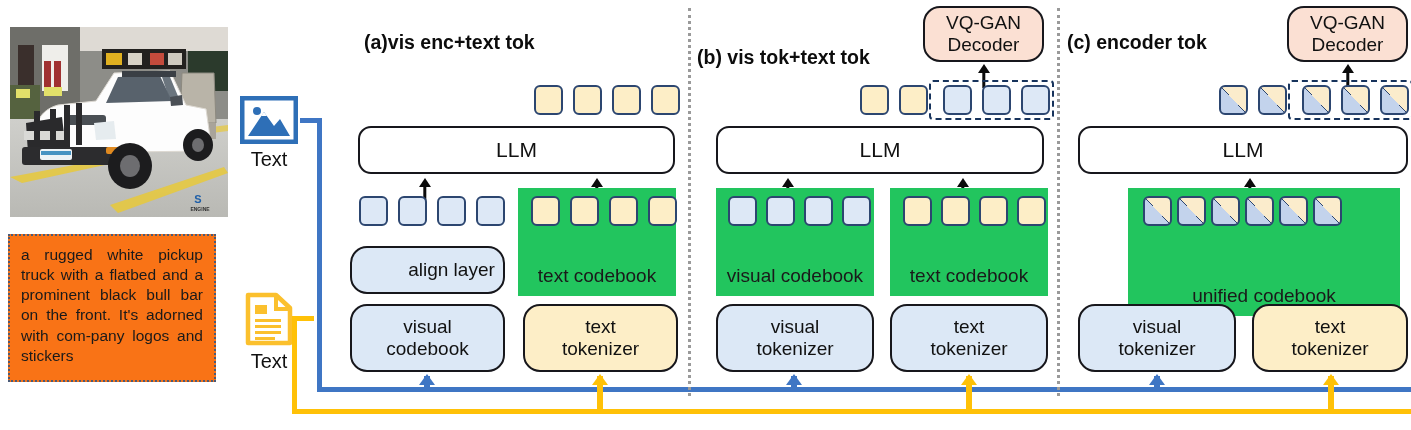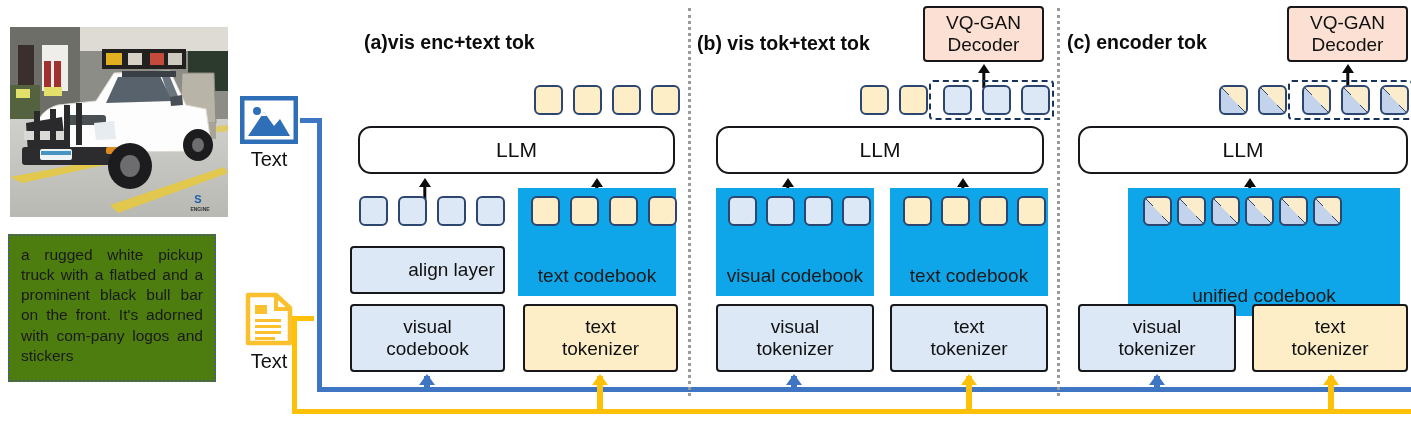--- a/index.html
+++ b/index.html
@@ -4,44 +4,44 @@
 <style>
   html,body{margin:0;padding:0;background:#ffffff;}
   body{font-family:"Liberation Sans","DejaVu Sans",sans-serif;}
   #root{position:relative;width:1411px;height:430px;background:#fff;overflow:hidden;}
 
   
   .photo{position:absolute;left:10px;top:27px;width:218px;height:190px;overflow:hidden;}
   .photo svg{display:block;width:218px;height:190px;}
 
   .caption-box{position:absolute;left:8px;top:234px;width:208px;height:148px;
-    border:2px dotted #4a5a78;background:#4d7c0f;box-sizing:border-box;
+    border:2px dotted #4a5a78;background:#f97316;box-sizing:border-box;
     padding:9px 11px 0 11px;}
   .caption-box p{margin:0;font-size:15.5px;line-height:1.30;color:#1a1a1a;
     text-align:justify;text-align-last:left;letter-spacing:0px;}
 
   .modal-icon-wrap{position:absolute;text-align:center;}
   .modal-label{font-size:20px;color:#111;margin-top:1px;line-height:1.05;}
 
   
   .panel-title{position:absolute;font-size:19.5px;font-weight:bold;color:#0c0c0c;white-space:nowrap;}
 
   .sep{position:absolute;top:8px;width:0;height:388px;
        border-left:3px dotted #9a9a9a;}
 
   .box{position:absolute;box-sizing:border-box;border:2.2px solid #17171c;
-       border-radius:4px;display:flex;align-items:center;justify-content:center;
+       border-radius:17px;display:flex;align-items:center;justify-content:center;
        text-align:center;font-size:19px;color:#111;line-height:1.14;}
   .box.blue{background:#dce8f6;}
   .box.yellow{background:#fdeec7;}
   .box.peach{background:#fbe0d3;}
   .box.white{background:#fff;}
   .box.llm{font-size:21px;border-radius:13px;}
 
-  .codebook{position:absolute;box-sizing:border-box;background:#0ea5e9;
+  .codebook{position:absolute;box-sizing:border-box;background:#22c55e;
             display:flex;align-items:flex-end;justify-content:center;}
   .codebook .cb-label{font-size:19px;color:#1a1a1a;width:100%;text-align:center;
             margin-bottom:9px;white-space:nowrap;}
 
   .tokrow{position:absolute;display:flex;gap:0;align-items:center;}
   .tok{box-sizing:border-box;border:2px solid #2c4670;border-radius:6px;}
   .tok.blue{background:#dde8f6;}
   .tok.yellow{background:#fdeec7;}
   .tok.split{background:linear-gradient(to bottom left,#fbeccc 0 49.4%,#2c4670 49.4% 50.6%,#c3d3ec 50.6% 100%);}
 
@@ -234,21 +234,21 @@
 
   <div class="busarrow blue" style="left:419px;top:374px;width:16px;height:15px;">
     <div class="stem" style="height:13px;"></div>
       <div class="head"></div>
   </div>
   <div class="busarrow yellow" style="left:592px;top:374px;width:16px;height:37px;">
     <div class="stem" style="height:35px;"></div>
       <div class="head"></div>
   </div>
 
-  <div class="panel-title" style="left:697px;top:32px;">(b) vis tok+text tok</div>
+  <div class="panel-title" style="left:697px;top:46px;">(b) vis tok+text tok</div>
 
   <div class="box peach" style="left:923px;top:6px;width:121px;height:56px;flex-direction:column;">
     <span>VQ-GAN</span>
     <span>Decoder</span>
   </div>
   <div class="uparrow" style="left:977px;top:64px;width:14px;height:24px;">
     <div class="stem" style="height:20px;"></div>
       <div class="head"></div>
   </div>
 

